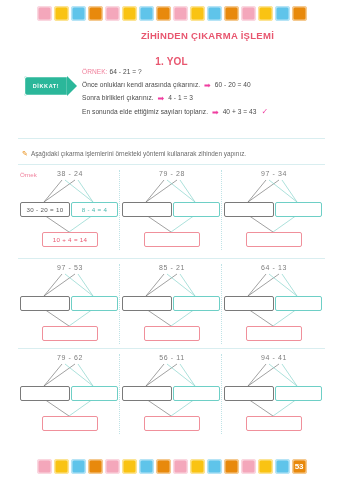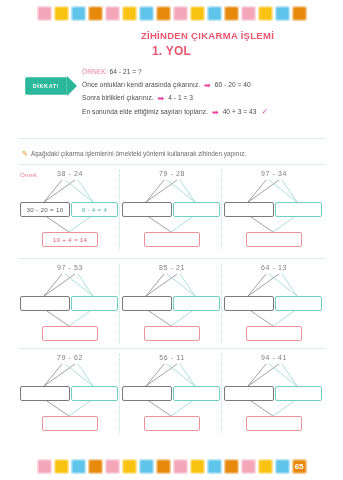--- a/index.html
+++ b/index.html
@@ -33,22 +33,22 @@
     font-size:8px;color:#ffffff;font-weight:bold;
     letter-spacing:-.3px;line-height:1;
   }
 
   
   .title{
     position:absolute;top:30px;left:0;width:343px;text-align:center;
     color:#e8566f;font-size:9.5px;font-weight:bold;letter-spacing:.3px;margin-left:36px;
   }
   .subtitle{
-    position:absolute;top:44px;left:0;width:343px;text-align:center;
-    color:#e8566f;font-size:12px;font-weight:bold;letter-spacing:.2px;
+    position:absolute;top:56px;left:0;width:343px;text-align:center;
+    color:#e8566f;font-size:10px;font-weight:bold;letter-spacing:.2px;
   }
 
   
   .dikkat-wrap{
     position:absolute;left:24px;top:76px;
     width:54px;height:20px;
   }
   .dikkat{
     width:44px;height:20px;background:#2bb79a;
     display:flex;align-items:center;justify-content:center;
@@ -355,17 +355,17 @@
       <div class="sq blue"></div>
       <div class="sq orange"></div>
       <div class="sq pink"></div>
       <div class="sq yellow"></div>
       <div class="sq blue"></div>
       <div class="sq orange"></div>
       <div class="sq pink"></div>
       <div class="sq yellow"></div>
       <div class="sq blue"></div>
       <div class="sq orange">
-        <span class="pg">65</span>
+        <span class="pg">53</span>
       </div>
     </div>
 
 </div>
 
 </body></html>

